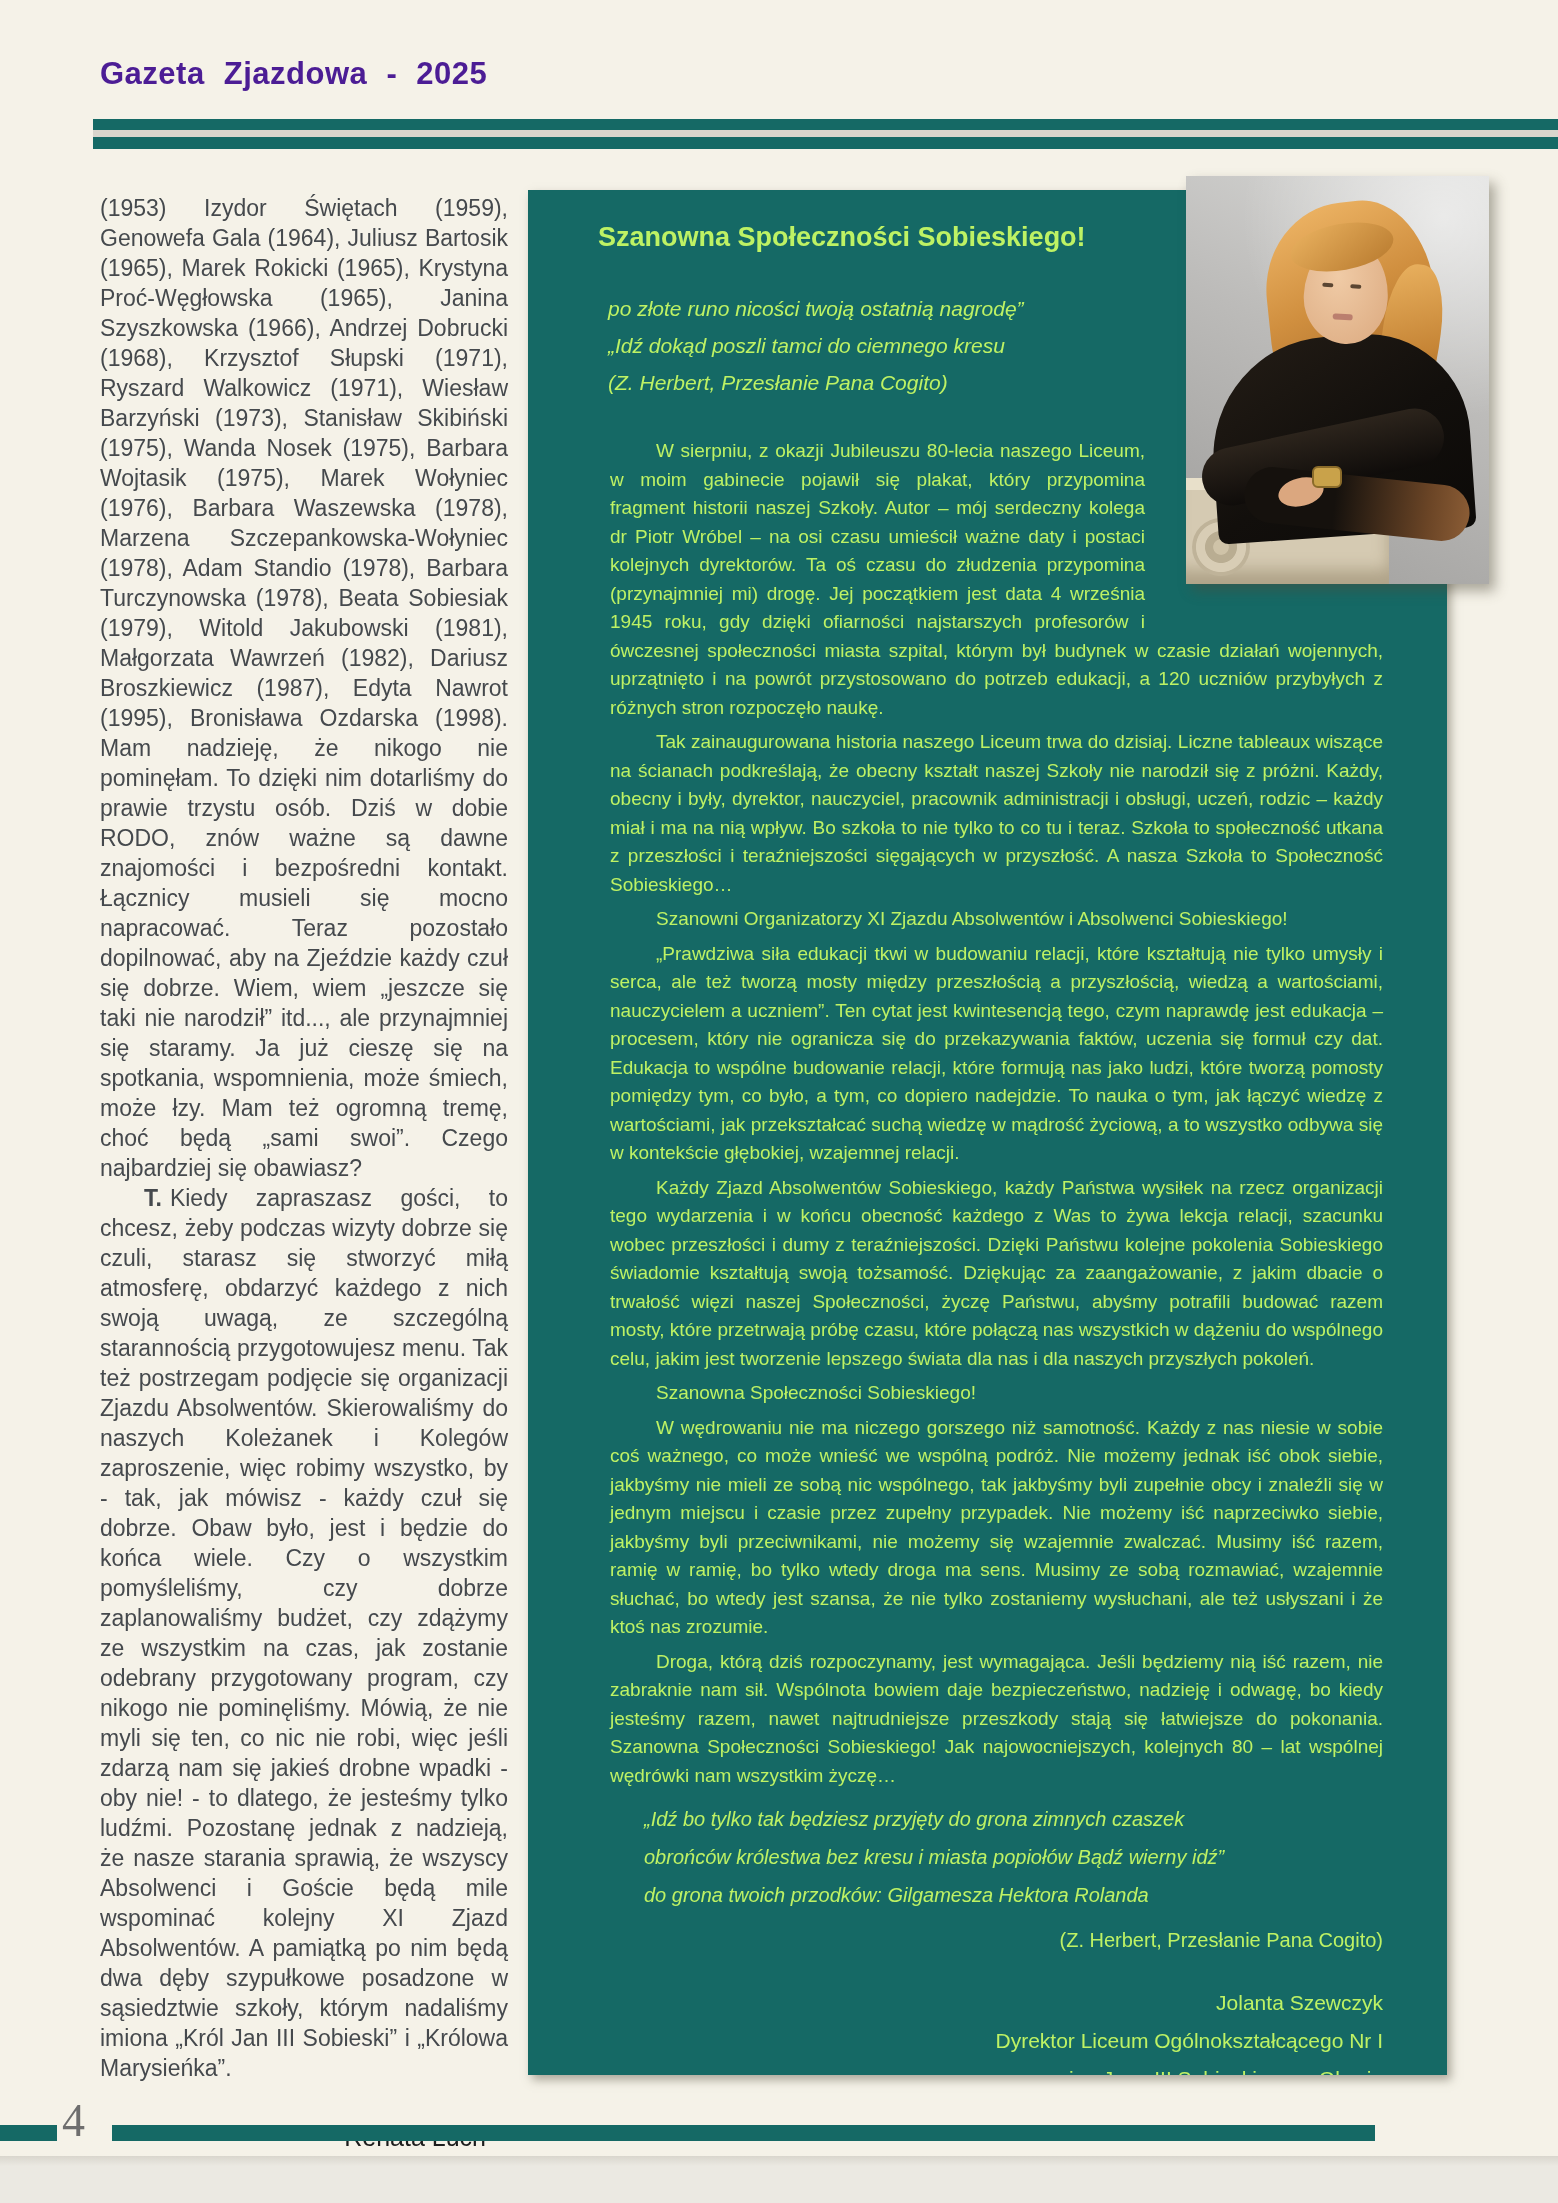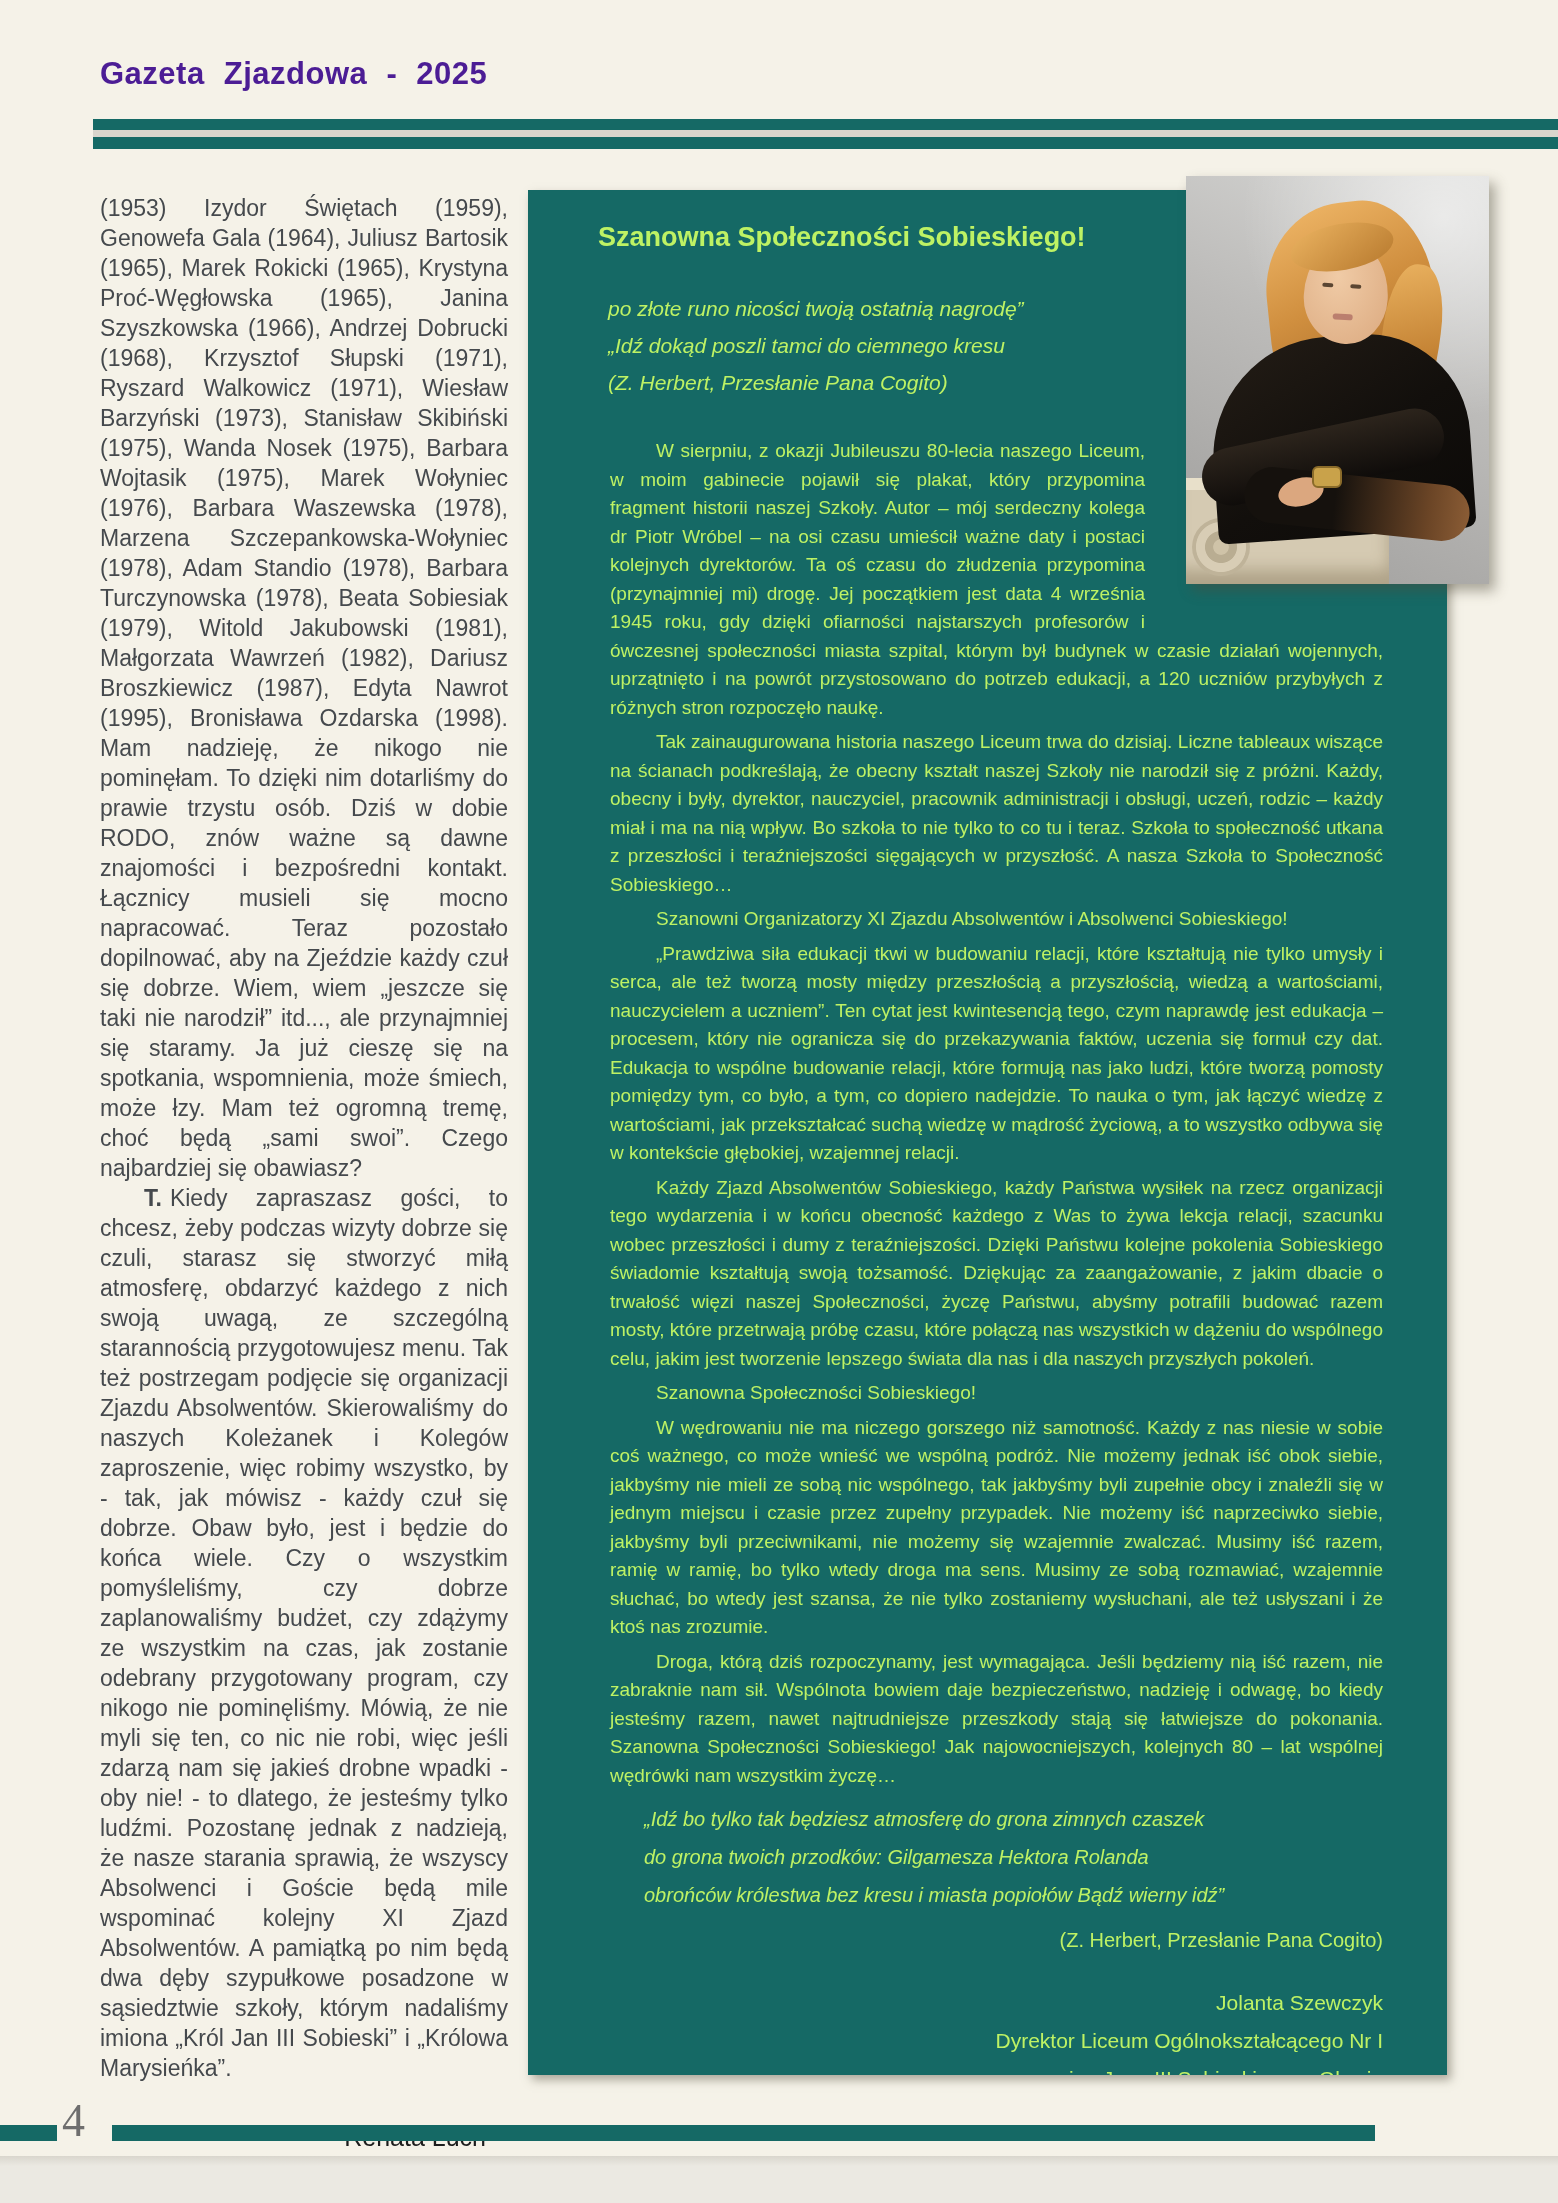--- a/index.html
+++ b/index.html
@@ -107,23 +107,23 @@
     </div>
     <p class="lp">W sierpniu, z okazji Jubileuszu 80-lecia naszego Liceum, w moim gabinecie pojawił się plakat, który przypomina fragment historii naszej Szkoły. Autor – mój serdeczny kolega dr Piotr Wróbel – na osi czasu umieścił ważne daty i postaci kolejnych dyrektorów. Ta oś czasu do złudzenia przypomina (przynajmniej mi) drogę. Jej początkiem jest data 4 września 1945 roku, gdy dzięki ofiarności najstarszych profesorów i ówczesnej społeczności miasta szpital, którym był budynek w czasie działań wojennych, uprzątnięto i na powrót przystosowano do potrzeb edukacji, a 120 uczniów przybyłych z różnych stron rozpoczęło naukę.</p>
     <p class="lp">Tak zainaugurowana historia naszego Liceum trwa do dzisiaj. Liczne tableaux wiszące na ścianach podkreślają, że obecny kształt naszej Szkoły nie narodził się z próżni. Każdy, obecny i były, dyrektor, nauczyciel, pracownik administracji i obsługi, uczeń, rodzic – każdy miał i ma na nią wpływ. Bo szkoła to nie tylko to co tu i teraz. Szkoła to społeczność utkana z przeszłości i teraźniejszości sięgających w przyszłość. A nasza Szkoła to Społeczność Sobieskiego…</p>
     <p class="lp">Szanowni Organizatorzy XI Zjazdu Absolwentów i Absolwenci Sobieskiego!</p>
     <p class="lp">„Prawdziwa siła edukacji tkwi w budowaniu relacji, które kształtują nie tylko umysły i serca, ale też tworzą mosty między przeszłością a przyszłością, wiedzą a wartościami, nauczycielem a uczniem”. Ten cytat jest kwintesencją tego, czym naprawdę jest edukacja – procesem, który nie ogranicza się do przekazywania faktów, uczenia się formuł czy dat. Edukacja to wspólne budowanie relacji, które formują nas jako ludzi, które tworzą pomosty pomiędzy tym, co było, a tym, co dopiero nadejdzie. To nauka o tym, jak łączyć wiedzę z wartościami, jak przekształcać suchą wiedzę w mądrość życiową, a to wszystko odbywa się w kontekście głębokiej, wzajemnej relacji.</p>
     <p class="lp">Każdy Zjazd Absolwentów Sobieskiego, każdy Państwa wysiłek na rzecz organizacji tego wydarzenia i w końcu obecność każdego z Was to żywa lekcja relacji, szacunku wobec przeszłości i dumy z teraźniejszości. Dzięki Państwu kolejne pokolenia Sobieskiego świadomie kształtują swoją tożsamość. Dziękując za zaangażowanie, z jakim dbacie o trwałość więzi naszej Społeczności, życzę Państwu, abyśmy potrafili budować razem mosty, które przetrwają próbę czasu, które połączą nas wszystkich w dążeniu do wspólnego celu, jakim jest tworzenie lepszego świata dla nas i dla naszych przyszłych pokoleń.</p>
     <p class="lp">Szanowna Społeczności Sobieskiego!</p>
     <p class="lp">W wędrowaniu nie ma niczego gorszego niż samotność. Każdy z nas niesie w sobie coś ważnego, co może wnieść we wspólną podróż. Nie możemy jednak iść obok siebie, jakbyśmy nie mieli ze sobą nic wspólnego, tak jakbyśmy byli zupełnie obcy i znaleźli się w jednym miejscu i czasie przez zupełny przypadek. Nie możemy iść naprzeciwko siebie, jakbyśmy byli przeciwnikami, nie możemy się wzajemnie zwalczać. Musimy iść razem, ramię w ramię, bo tylko wtedy droga ma sens. Musimy ze sobą rozmawiać, wzajemnie słuchać, bo wtedy jest szansa, że nie tylko zostaniemy wysłuchani, ale też usłyszani i że ktoś nas zrozumie.</p>
     <p class="lp">Droga, którą dziś rozpoczynamy, jest wymagająca. Jeśli będziemy nią iść razem, nie zabraknie nam sił. Wspólnota bowiem daje bezpieczeństwo, nadzieję i odwagę, bo kiedy jesteśmy razem, nawet najtrudniejsze przeszkody stają się łatwiejsze do pokonania. Szanowna Społeczności Sobieskiego! Jak najowocniejszych, kolejnych 80 – lat wspólnej wędrówki nam wszystkim życzę…</p>
     <div class="quote closing">
-      <div>„Idź bo tylko tak będziesz atmosferę do grona zimnych czaszek</div>
+      <div>„Idź bo tylko tak będziesz przyjęty do grona zimnych czaszek</div>
+      <div>obrońców królestwa bez kresu i miasta popiołów Bądź wierny idź”</div>
       <div>do grona twoich przodków: Gilgamesza Hektora Rolanda</div>
-      <div>obrońców królestwa bez kresu i miasta popiołów Bądź wierny idź”</div>
     </div>
     <div class="attr">(Z. Herbert, Przesłanie Pana Cogito)</div>
     <div class="signoff">
       <div>Jolanta Szewczyk</div>
       <div>Dyrektor Liceum Ogólnokształcącego Nr I</div>
       <div>im. Jana III Sobieskiego w Oławie</div>
     </div>
   </section>
 
   <figure class="photo">

